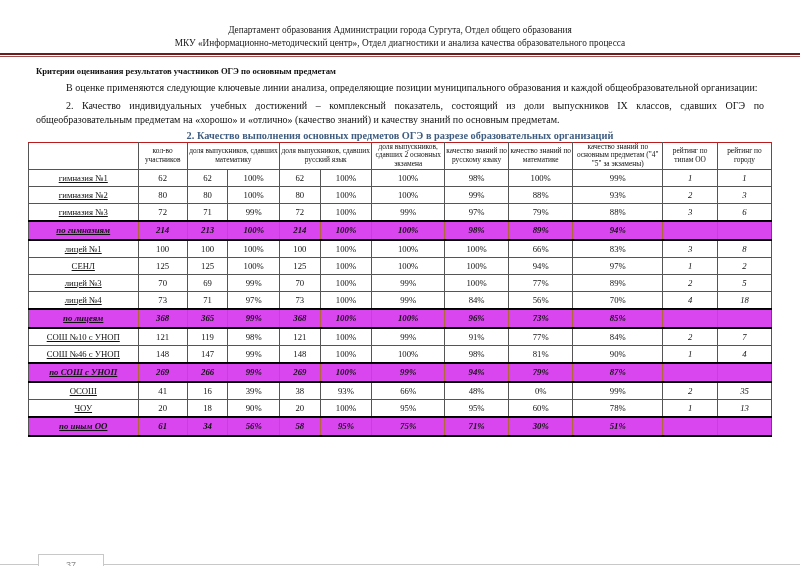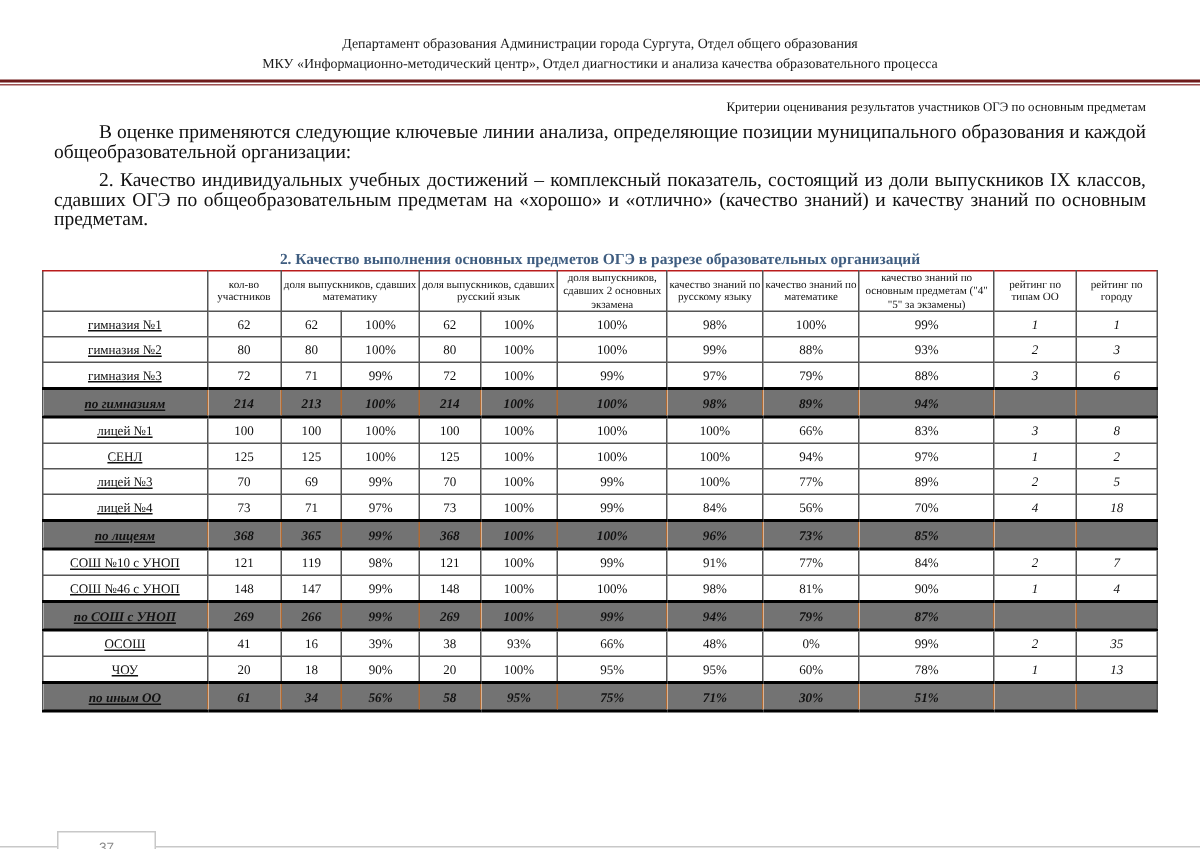--- a/index.html
+++ b/index.html
@@ -36,36 +36,36 @@
     border-bottom: 1px solid #9c4f4f;
     height: 1px;
     width: 100%;
   }
 
   
   .body-wrap {
     padding: 0 36px;
   }
   .crit-title {
-    text-align: right;
-    font-weight: normal;
+    text-align: left;
+    font-weight: bold;
     font-size: 8.6px;
     margin-top: 9px;
     color: #111;
   }
   p.para {
     margin: 5px 0 0 0;
-    font-size: 13px;
+    font-size: 10px;
     line-height: 13.3px;
     text-align: justify;
     text-indent: 30px;
     color: #111;
   }
   .section-title {
-    margin-top: 16px;
+    margin-top: 4px;
     text-align: center;
     font-weight: bold;
     font-size: 10.3px;
     color: #3f5d80;
   }
 
   
   .table-wrap {
     padding: 0 28px;
     margin-top: 1px;
@@ -100,21 +100,21 @@
     text-decoration: underline;
   }
   td.num {
     font-size: 8.7px;
   }
   td.rank {
     font-style: italic;
     font-size: 8.7px;
   }
   tr.summary td {
-    background: #737373;
+    background: #d946ef;
     font-weight: bold;
     font-style: italic;
     font-size: 8.8px;
     height: 17px;
     border-left: 1px solid #b06a33;
     border-right: 1px solid #b06a33;
     border-top: 2px solid #000;
     border-bottom: 2px solid #000;
   }
   tr.summary td.first {

